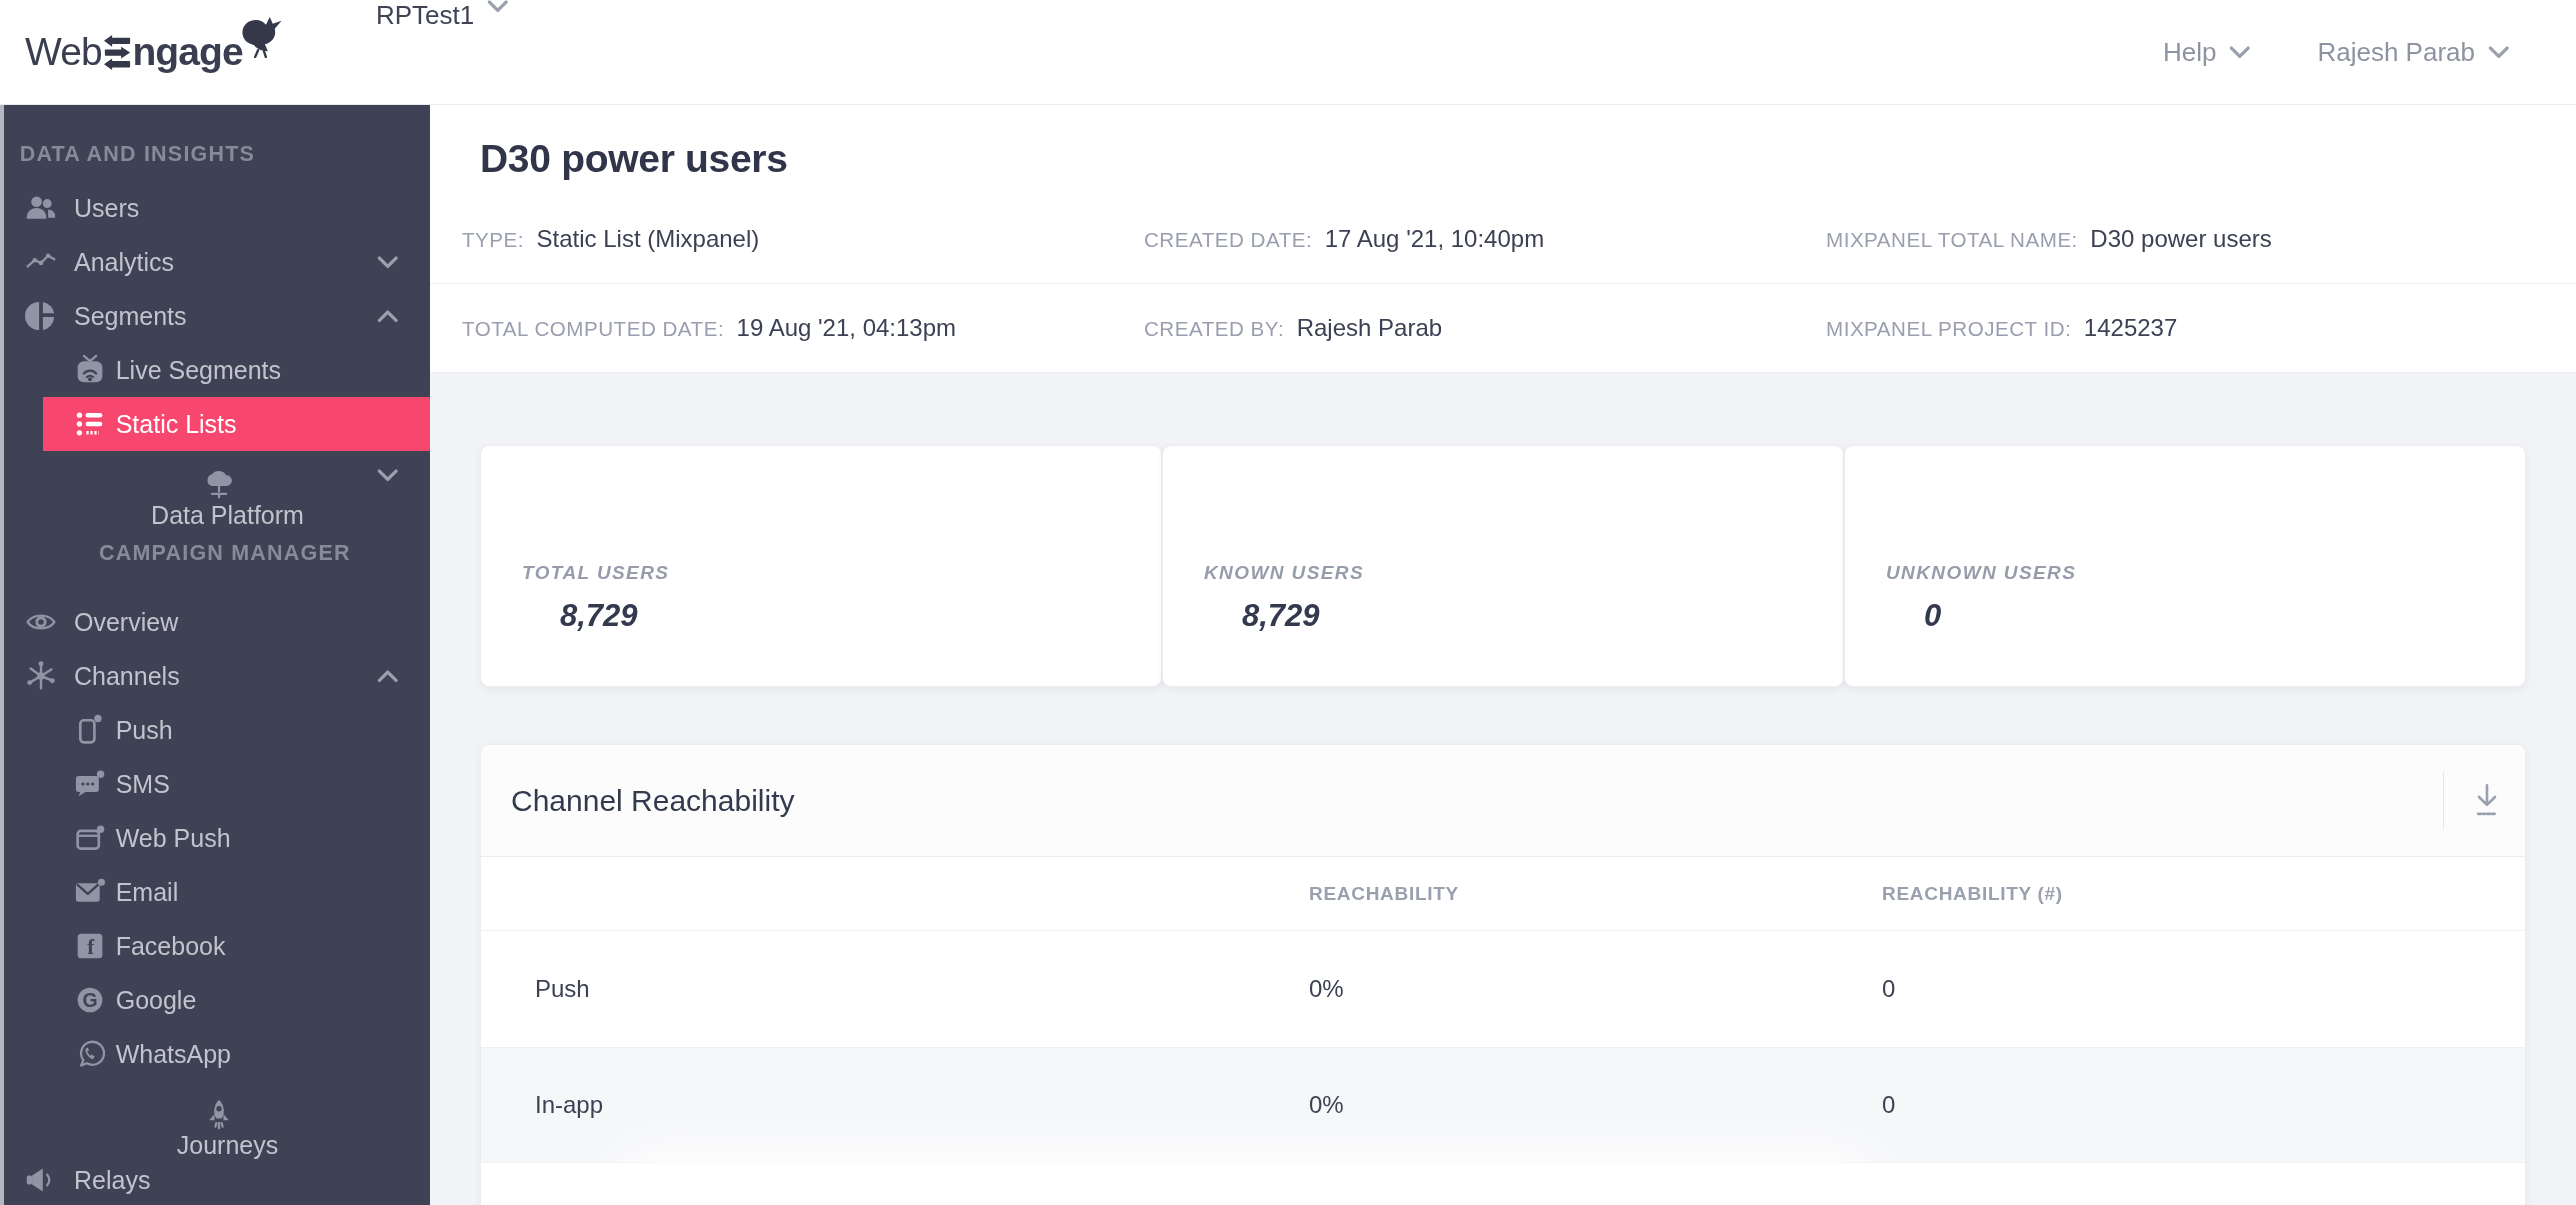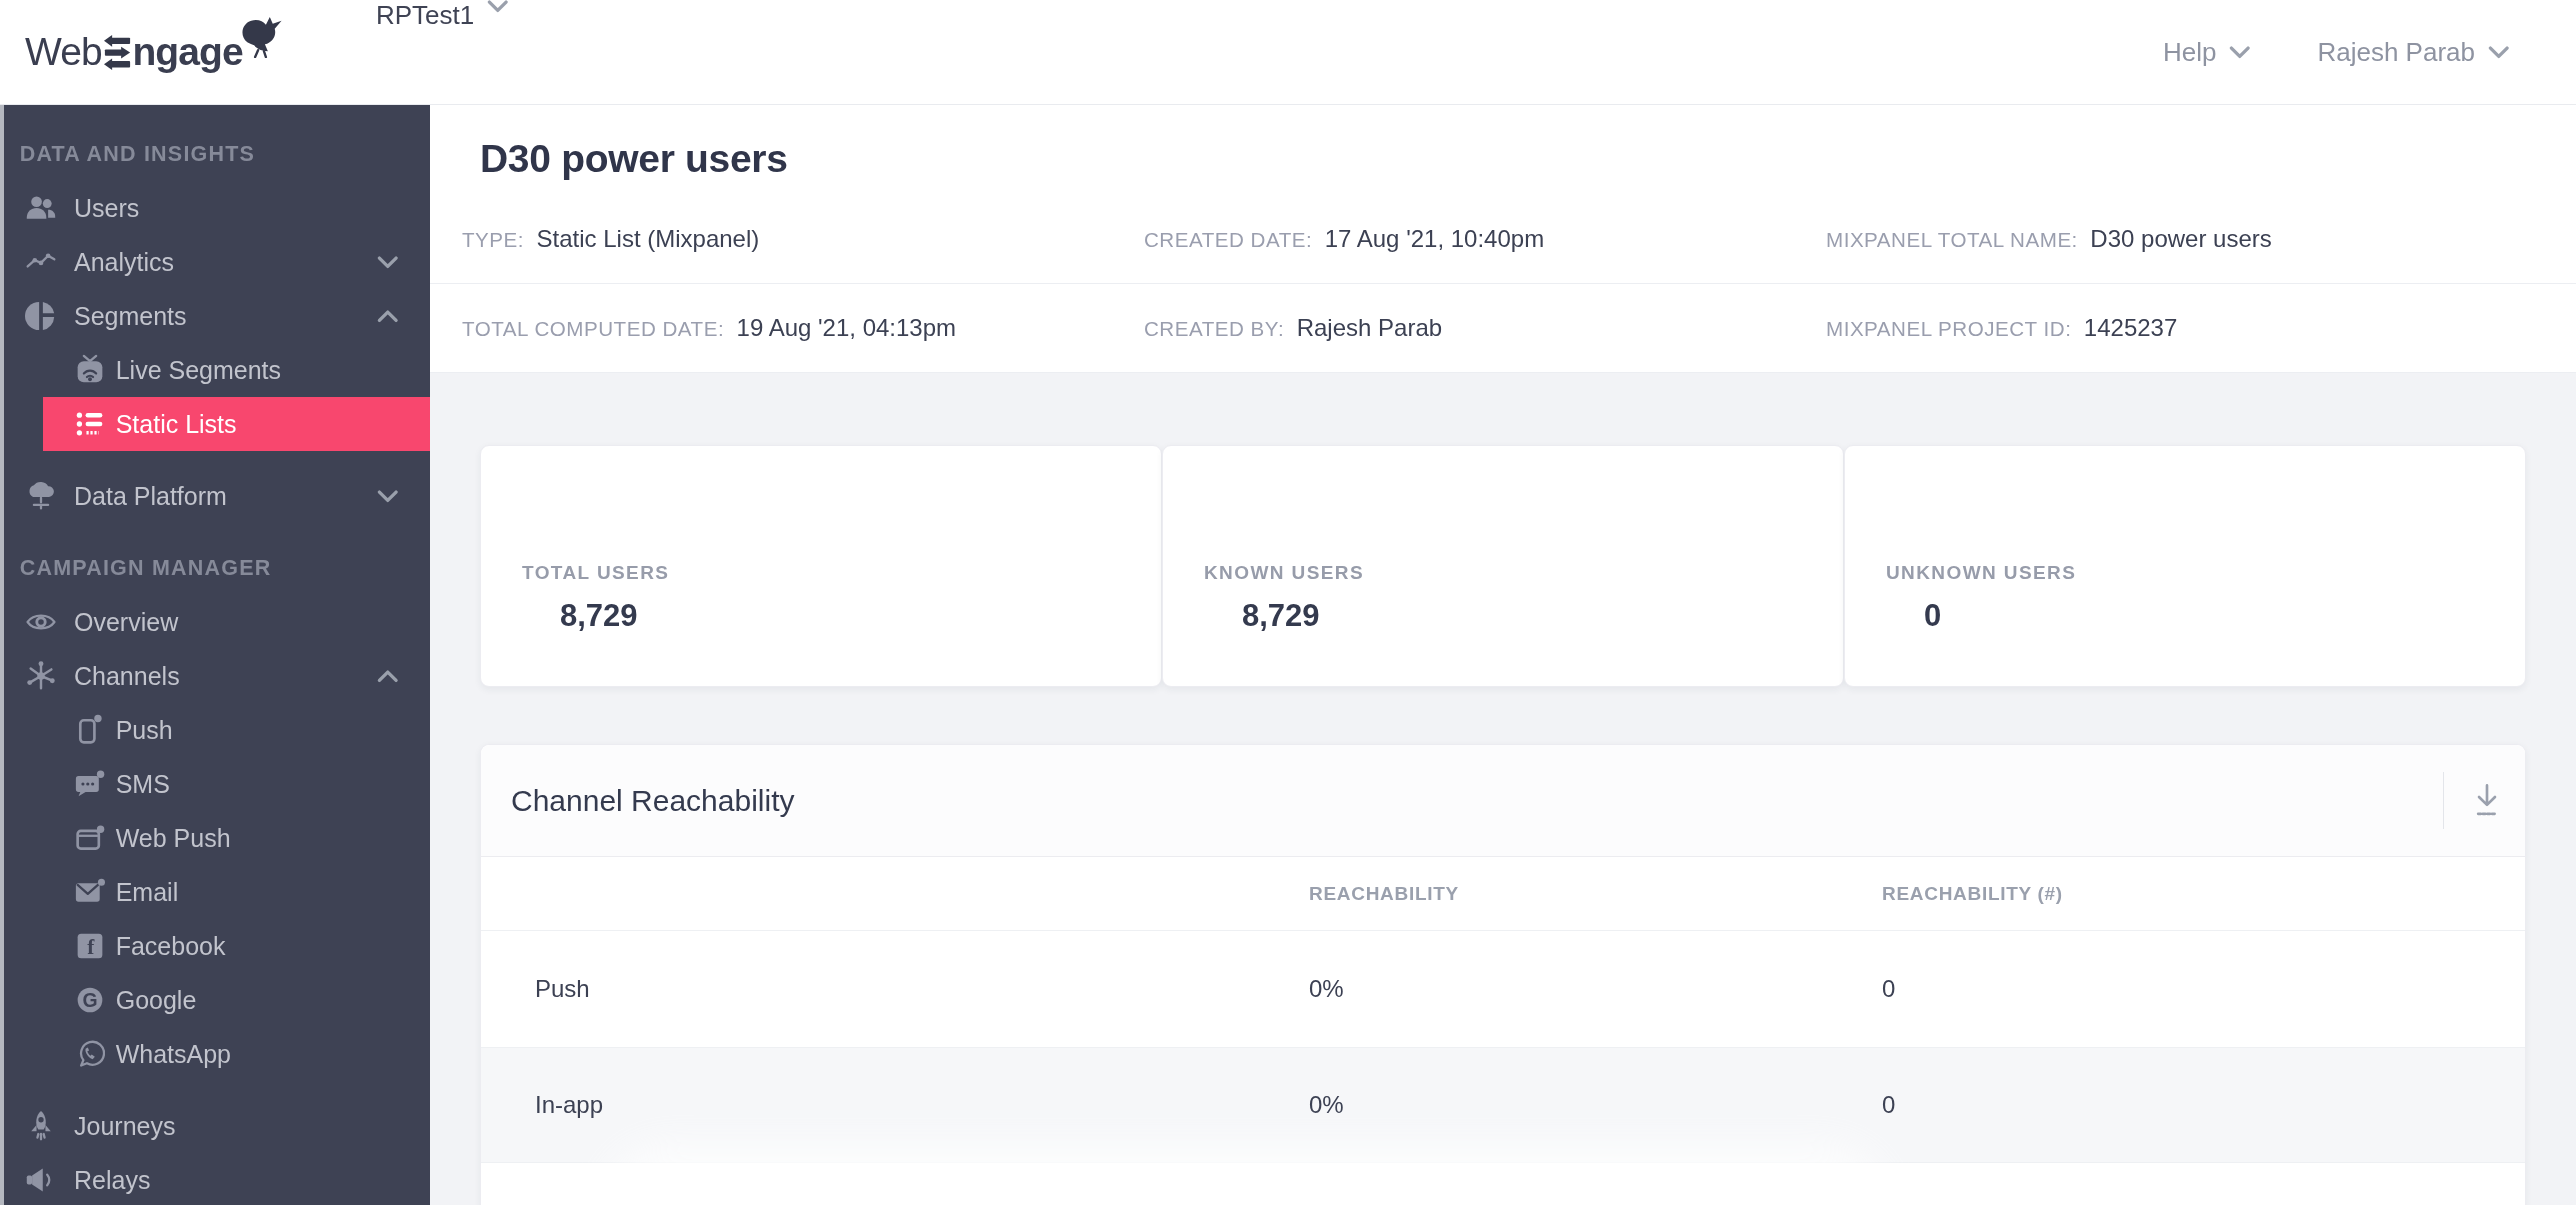--- a/index.html
+++ b/index.html
@@ -22,42 +22,42 @@
 
   
   .sidebar { position:absolute; left:0; top:105px; width:430px; height:1101px; background:#3e4254; padding-top:22.4px; z-index:20; overflow:hidden; }
   .sidebar-scrollstrip { position:absolute; left:0; top:105px; width:3.6px; height:1101px; background:#caccd3; opacity:.85; z-index:25; }
   .s-section { height:54px; display:flex; align-items:center; padding-left:19.7px; font-size:21.5px; font-weight:bold; letter-spacing:1.2px; color:#868a99; }
   .s-item { position:relative; height:54px; display:flex; align-items:center; padding-left:25px; color:#c2c4cd; font-size:25px; cursor:pointer; }
   .s-item .icn { width:32px; height:32px; margin-right:17px; flex:0 0 32px; display:flex; align-items:center; justify-content:center; }
   .s-item.sub { padding-left:75px; }
   .s-item.sub .icn { margin-right:10.7px; flex:0 0 30px; width:30px; height:32px; }
   .s-item .chev { position:absolute; right:32px; }
-  .gap-top { margin-top:18px; }
+  .gap-top { margin-top:18px;flex-direction:column; }
   .s-item.active { margin-left:43px; padding-left:32px; background:#f8476e; color:#ffffff; }
   .icn svg { width:100%; height:100%; }
   .ifill { fill:#9094a4; }
   .istroke { fill:none; stroke:#9094a4; stroke-width:2.6; stroke-linecap:round; stroke-linejoin:round; }
   .iknock { fill:#3e4254; }
   .iknock-s { fill:none; stroke:#3e4254; stroke-width:2.4; stroke-linecap:round; }
   .wfill { fill:#ffffff; }
 
   
   .main { position:absolute; left:430px; top:105px; width:2146px; height:1101px; }
   .page-head { background:#ffffff; }
   .title-wrap { height:90px; padding:32px 50px 0; }
   .page-title { font-size:39px; font-weight:bold; color:#30354a; letter-spacing:-0.3px; }
   .meta-row { height:89px; display:grid; grid-template-columns:682px 682px auto; align-items:center; padding-left:32px; }
   .meta-row.first { border-bottom:0.9px solid #eceef2; }
   .meta-row.second { height:89px; border-bottom:0.9px solid #eceef2; }
   .meta-cell { display:flex; align-items:baseline; gap:12.5px; white-space:nowrap; }
   .meta-label { font-size:20.6px; color:#9a9eae; letter-spacing:0.5px; }
   .meta-value { font-size:24px; color:#3c4153; }
 
-  .stats { display:flex; padding:72px 50px 0; }
+  .stats { display:flex; padding:72px 50px 0;font-style:italic; }
   .stat-card { flex:1; height:242px; background:#ffffff; border-radius:9px; border:0.9px solid #ececf1; box-shadow:0 2.7px 7.2px rgba(40,45,70,0.06); padding:116px 0 0 41px; }
   .stat-label { font-size:19px; font-weight:bold; color:#979caa; letter-spacing:1.4px; }
   .stat-value { font-size:31px; font-weight:bold; color:#343a4e; margin-top:14.3px;margin-left:38px; }
 
   .cr-card { margin:57px 50px 0; background:#ffffff; border-radius:9px 9px 0 0; border:0.9px solid #ececf1; border-bottom:none; box-shadow:0 2.7px 7.2px rgba(40,45,70,0.06); position:relative; }
   .cr-head { height:112px; background:#fcfcfd; border-bottom:0.9px solid #ececf0; border-radius:9px 9px 0 0; display:flex; align-items:center; padding-left:30px; position:relative; }
   .cr-title { font-size:30px; font-weight:500; color:#343a4e; }
   .cr-vsep { position:absolute; right:81px; top:27px; width:0.9px; height:57px; background:#e3e5ea; }
   .dl-btn { position:absolute; right:19.7px; top:36px; width:36px; height:39px; cursor:pointer; }
   .dl-btn svg { width:36px; height:39px; }

